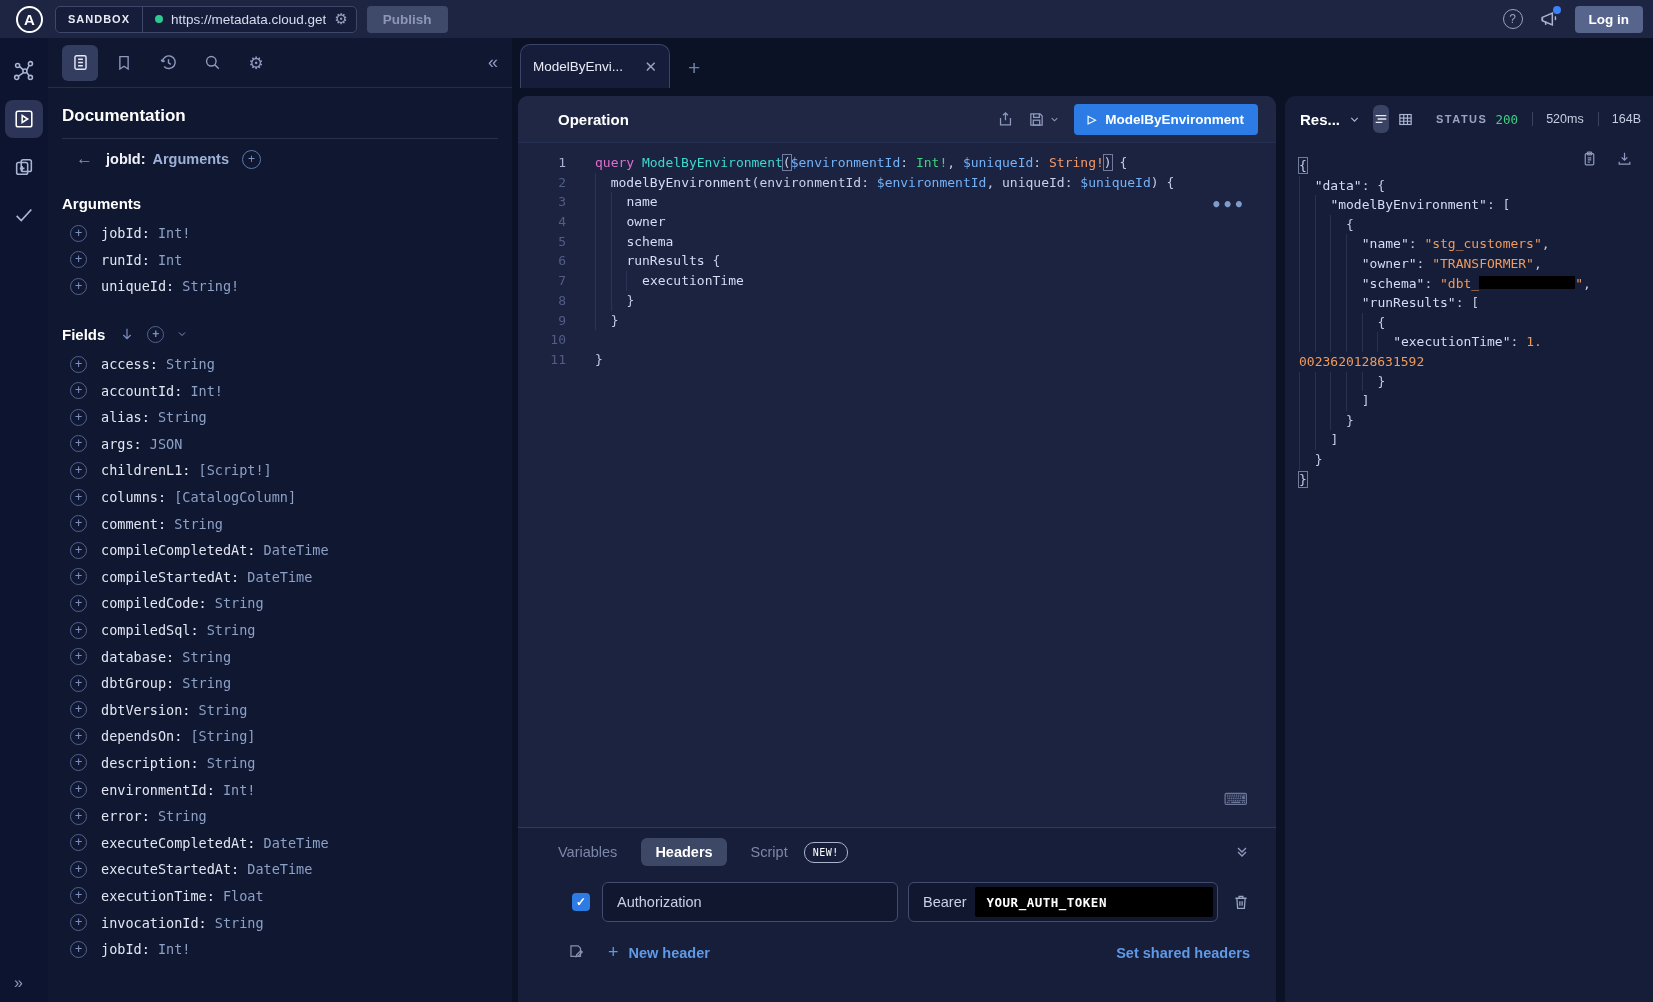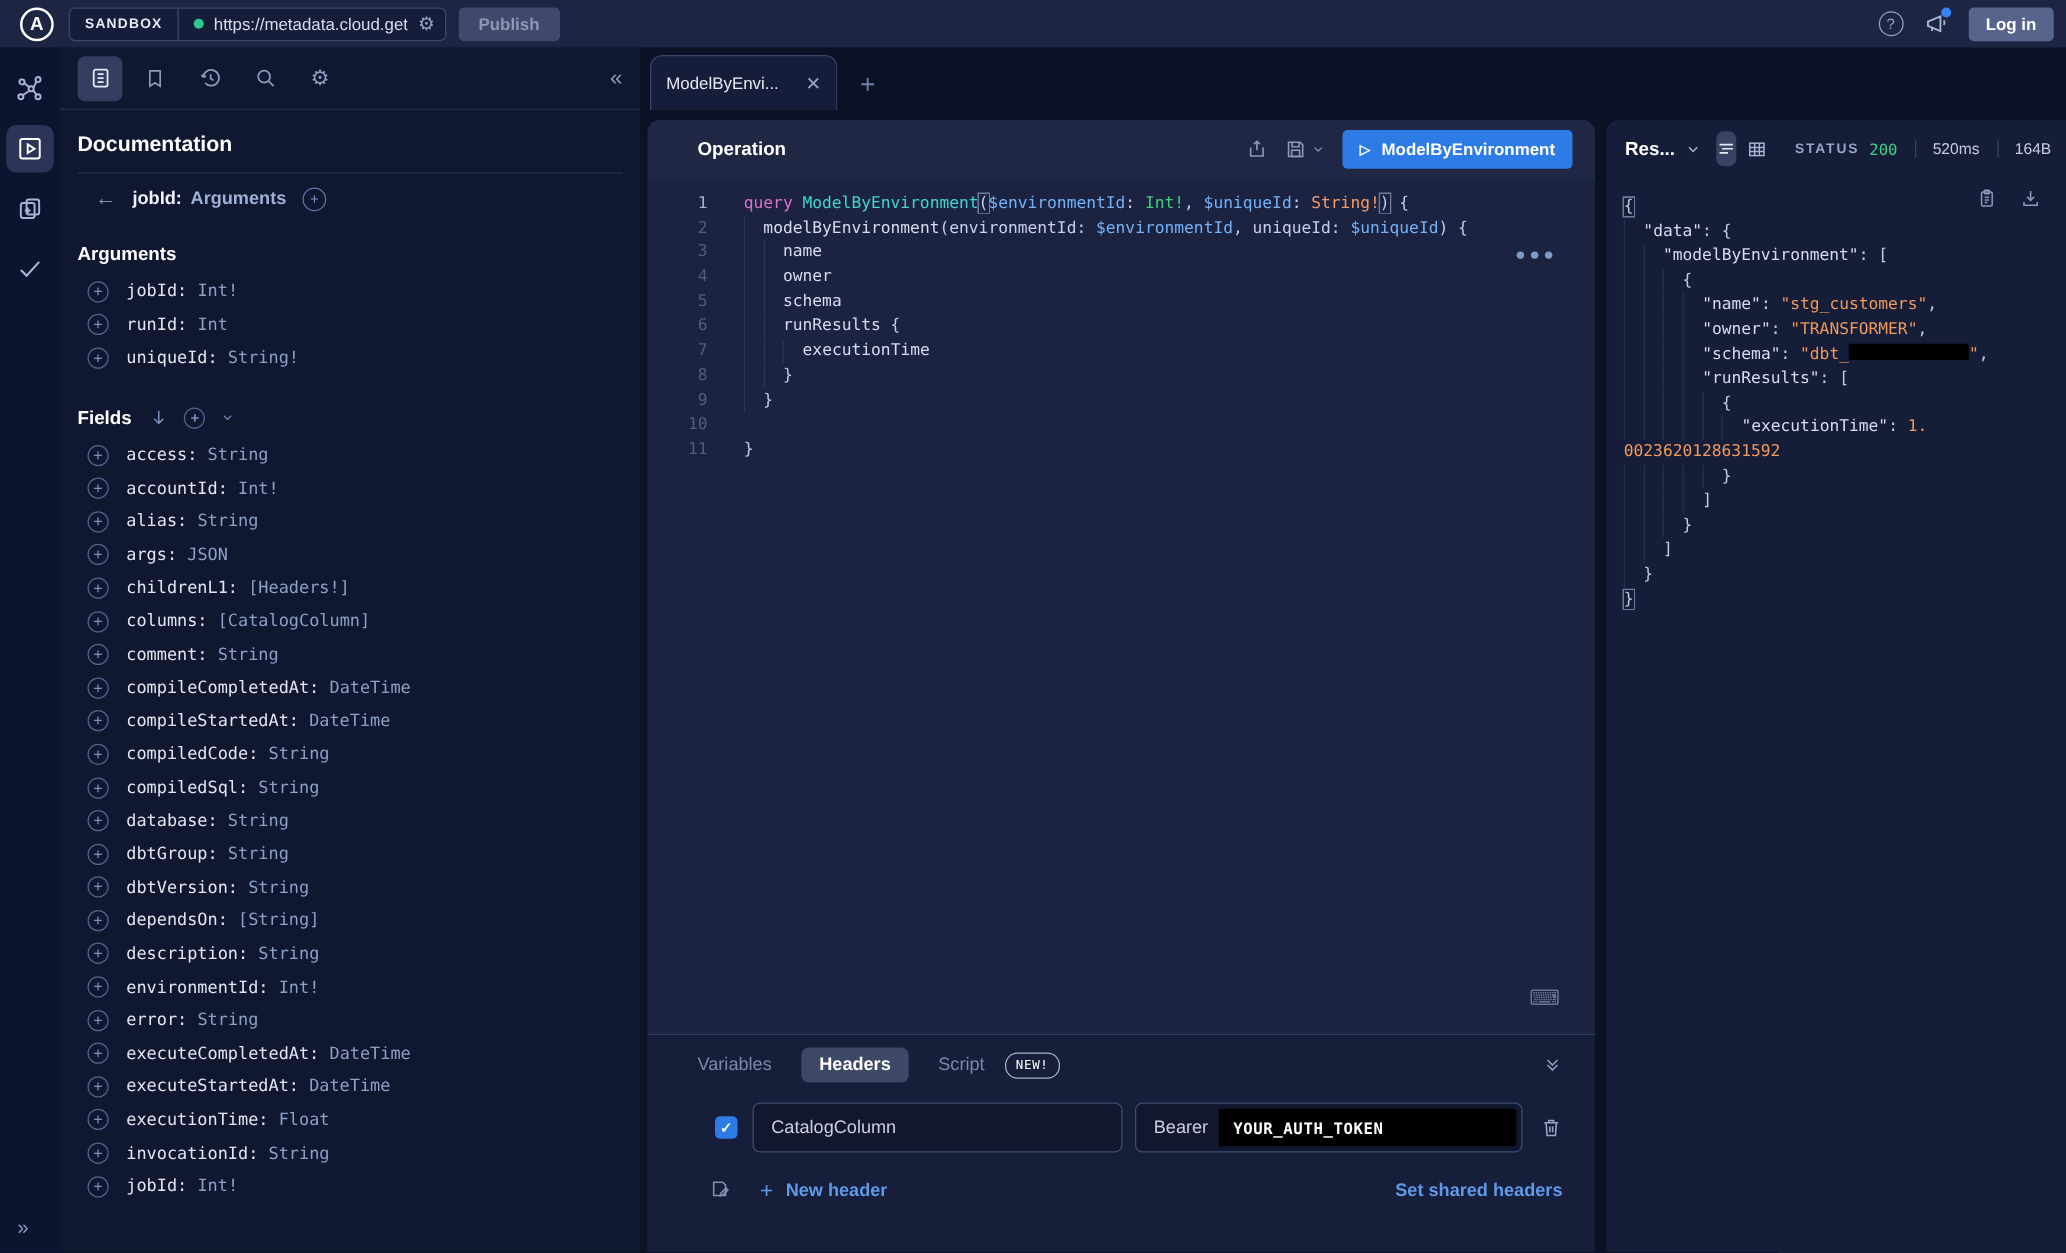--- a/index.html
+++ b/index.html
@@ -261,21 +261,21 @@
         <div class="doc-row">
           <span class="cplus">+</span>
           <span><span class="fname">alias:</span> <span class="ftype">String</span></span>
         </div>
         <div class="doc-row">
           <span class="cplus">+</span>
           <span><span class="fname">args:</span> <span class="ftype">JSON</span></span>
         </div>
         <div class="doc-row">
           <span class="cplus">+</span>
-          <span><span class="fname">childrenL1:</span> <span class="ftype">[Headers!]</span></span>
+          <span><span class="fname">childrenL1:</span> <span class="ftype">[Script!]</span></span>
         </div>
         <div class="doc-row">
           <span class="cplus">+</span>
           <span><span class="fname">columns:</span> <span class="ftype">[CatalogColumn]</span></span>
         </div>
         <div class="doc-row">
           <span class="cplus">+</span>
           <span><span class="fname">comment:</span> <span class="ftype">String</span></span>
         </div>
         <div class="doc-row">
@@ -441,21 +441,21 @@
         <span class="new-badge">NEW!</span>
         <span class="bp-collapse">
           <svg width="16" height="16" viewBox="0 0 24 24" fill="none" stroke="currentColor" stroke-width="2">
               <path d="M6 6l6 6 6-6M6 12l6 6 6-6"></path>
             </svg>
         </span>
       </div>
 
       <div class="hdr-row">
         <div class="checkbox">✓</div>
-        <div class="hdr-input hdr-key">CatalogColumn</div>
+        <div class="hdr-input hdr-key">Authorization</div>
         <div class="hdr-input hdr-val">
           <span>Bearer</span>
           <span class="token-box">YOUR_AUTH_TOKEN</span>
         </div>
         <span class="trash">
           <svg width="18" height="18" viewBox="0 0 24 24" fill="none" stroke="currentColor" stroke-width="1.7">
               <path d="M4.5 7h15M9.5 7V4.5h5V7"></path>
               <path d="M6.5 7l1 13.5h9l1-13.5"></path>
               <path d="M10.5 11v6M13.5 11v6"></path>
             </svg>

